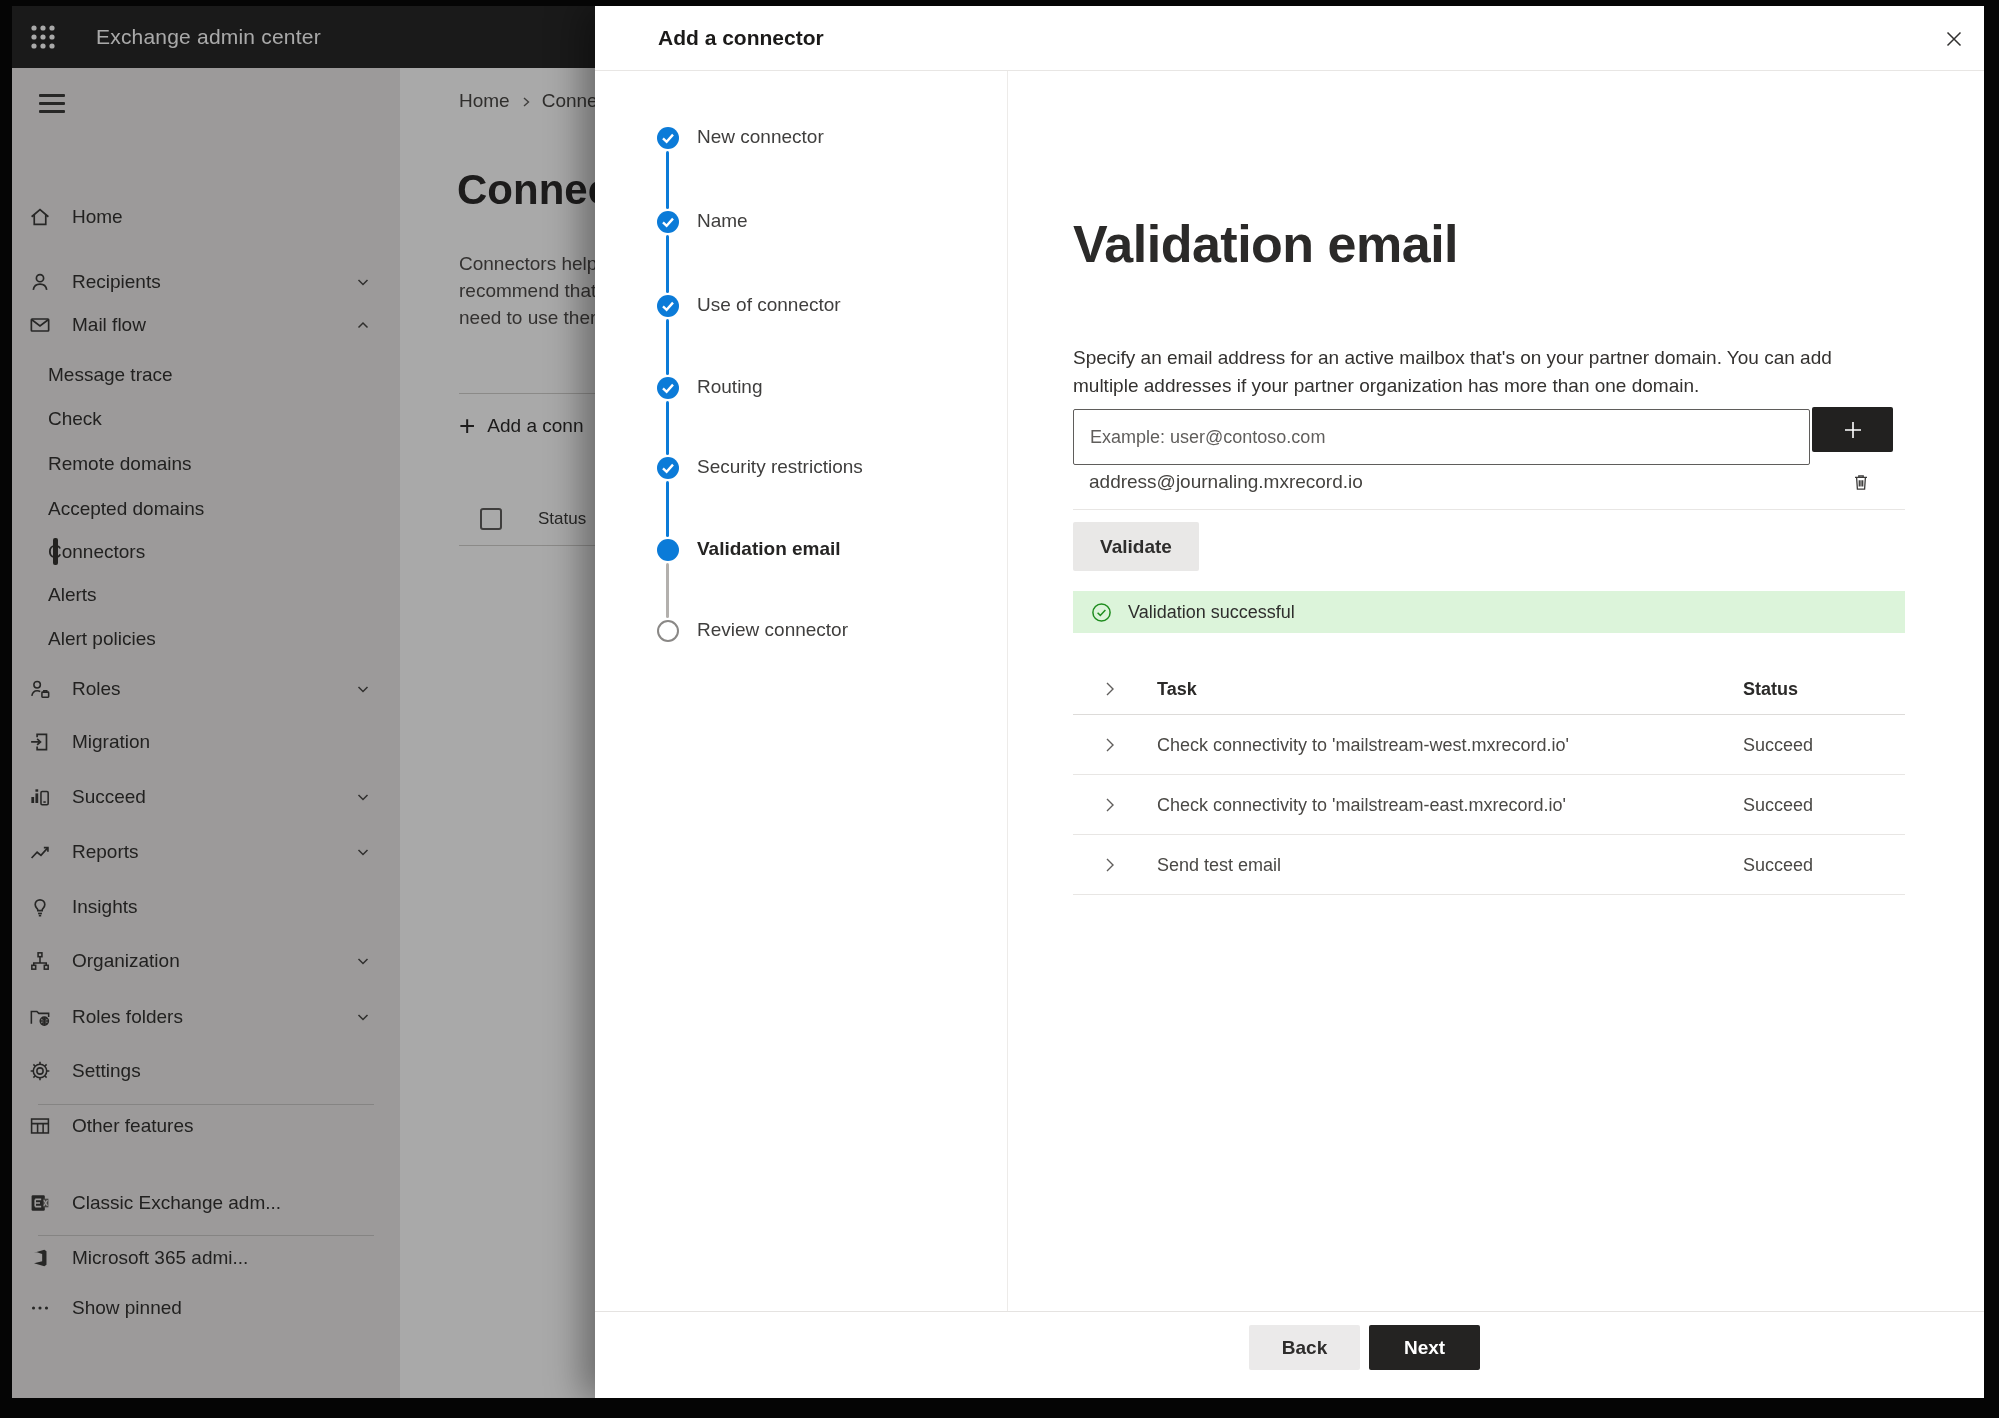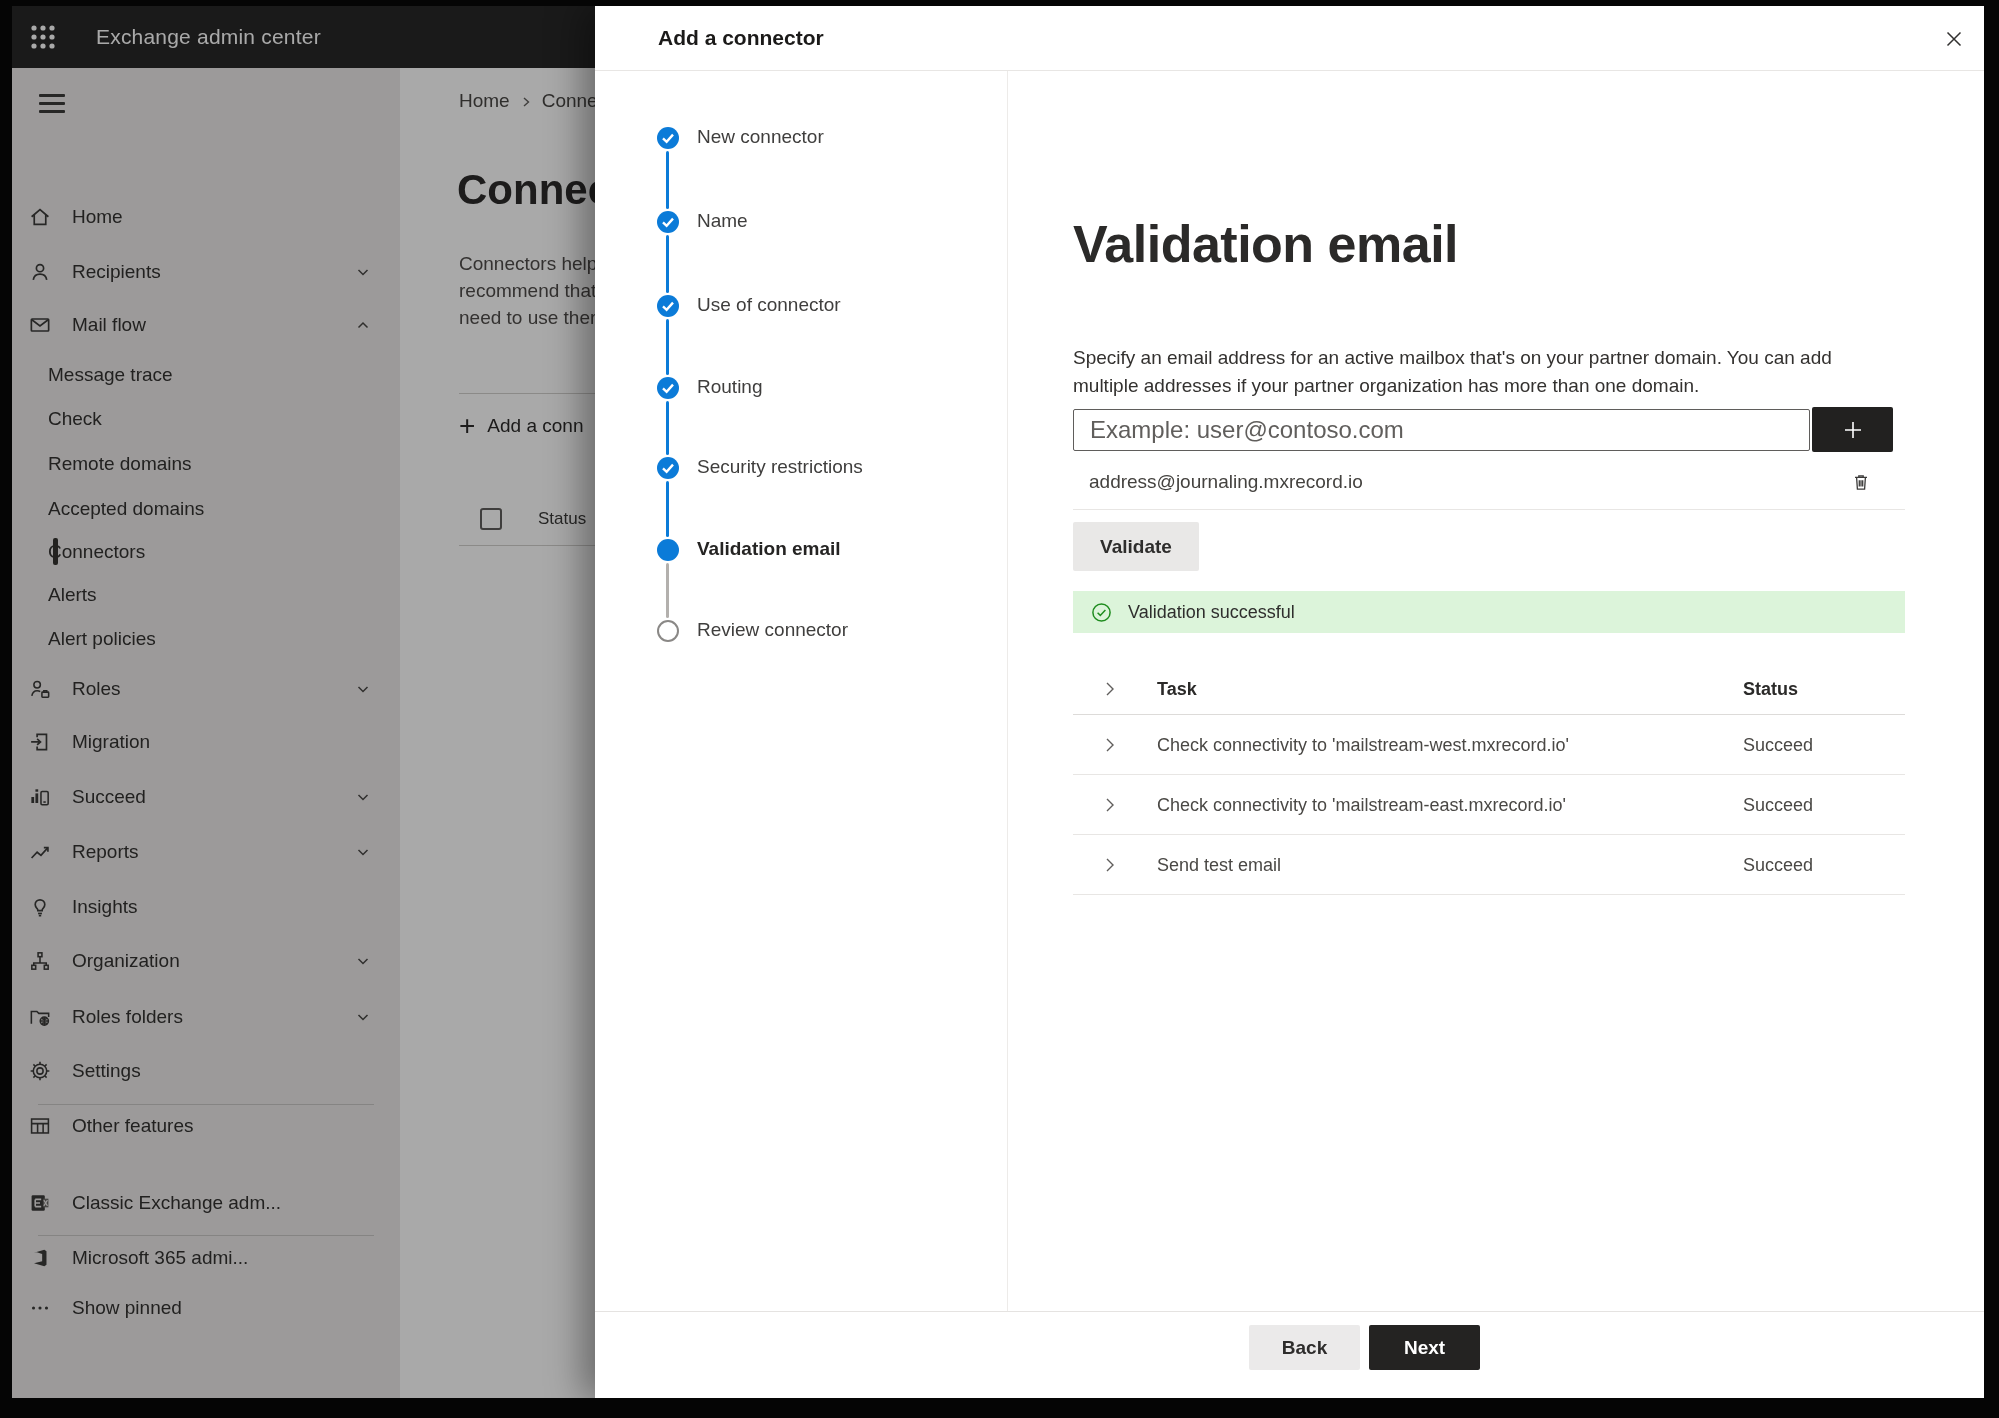--- a/index.html
+++ b/index.html
@@ -59,21 +59,21 @@
   .step-dot svg{position:absolute;inset:0;}
   .step-label{position:absolute;left:102px;top:-12px;font-size:19px;color:#3f3e3d;white-space:nowrap;}
   .step.current .step-label{font-weight:700;color:#252423;}
   .step-line{position:absolute;left:71px;width:3px;border-radius:2px;}
   .step-line.blue{background:#0b7bd8;}
   .step-line.gray{background:#b3b0ad;}
 
   
   .main-h1{position:absolute;left:478px;top:108px;font-size:52px;font-weight:700;color:#2b2a29;letter-spacing:-0.5px;}
   .main-desc{position:absolute;left:478px;top:254px;width:800px;font-size:19px;line-height:28px;color:#33312f;}
-  .email-input{position:absolute;left:478px;top:338px;width:737px;height:42px;border:1.6px solid #5f5d5b;border-radius:2px;padding:4px 16px;font-size:24px;font-family:inherit;color:#323130;background:#fff;}
+  .email-input{position:absolute;left:478px;top:338px;width:737px;height:56px;border:1.6px solid #5f5d5b;border-radius:2px;padding:4px 16px;font-size:18px;font-family:inherit;color:#323130;background:#fff;}
   .email-input::placeholder{color:#605e5c;opacity:1;}
   .add-addr-btn{position:absolute;left:1217px;top:336px;width:81px;height:45px;background:#222120;border:none;border-radius:2px;cursor:pointer;color:#fff;display:flex;align-items:center;justify-content:center;}
   .addr-row{position:absolute;left:478px;top:384px;width:832px;height:55px;border-bottom:1px solid #e8e6e4;display:flex;align-items:center;}
   .addr-text{margin-left:16px;font-size:19px;color:#44423f;}
   .trash-btn{position:absolute;right:28px;top:14px;width:28px;height:28px;border:none;background:transparent;cursor:pointer;color:#3b3a39;padding:0;}
   .validate-btn{position:absolute;left:478px;top:451px;width:126px;height:49px;background:#e9e8e7;border:none;border-radius:2px;font-size:19px;font-weight:600;color:#2e2d2c;font-family:inherit;cursor:pointer;}
   .banner{position:absolute;left:478px;top:520px;width:832px;height:42px;background:#dcf4da;display:flex;align-items:center;}
   .banner-ico{margin-left:18px;width:21px;height:21px;color:#1e8c1e;flex:none;}
   .banner-text{margin-left:16px;font-size:18px;color:#2f2e2d;}
 
@@ -127,21 +127,21 @@
 
     <div class="nav-item" style="top:122px">
       <span class="nav-ico">
         <svg width="24" height="24" viewBox="0 0 20 20" fill="none" stroke="currentColor" stroke-width="1.4">
               <path d="M3 9.8 L10 3.8 L17 9.8 M5.2 8.3 V16.2 H14.8 V8.3"></path>
             </svg>
       </span>
       <span class="nav-label">Home</span>
     </div>
 
-    <div class="nav-item" style="top:177px">
+    <div class="nav-item" style="top:187px">
       <span class="nav-ico">
         <svg width="24" height="24" viewBox="0 0 20 20" fill="none" stroke="currentColor" stroke-width="1.4">
               <circle cx="10" cy="6.8" r="3"></circle>
               <path d="M4.4 16.6 C4.9 13.4 7 11.8 10 11.8 C13 11.8 15.1 13.4 15.6 16.6"></path>
             </svg>
       </span>
       <span class="nav-label">Recipients</span>
       <span class="nav-chev">
             <svg width="14" height="14" viewBox="0 0 14 14" fill="none" stroke="currentColor" stroke-width="1.5">
               <polyline points="2.5,5 7,9.5 11.5,5"></polyline>

